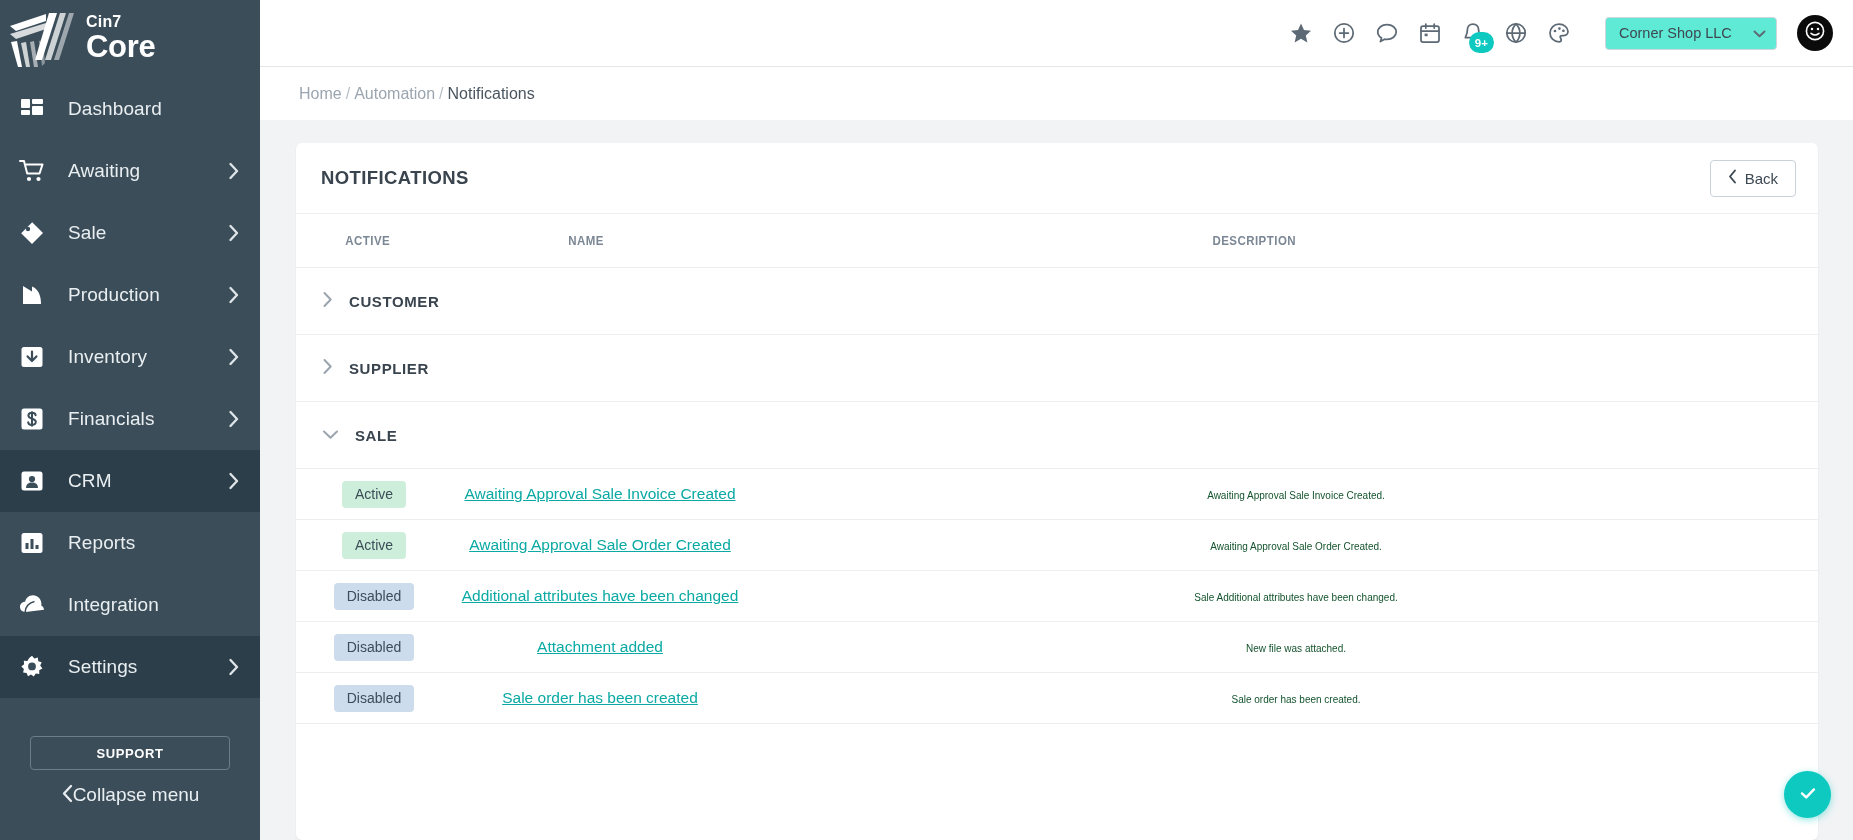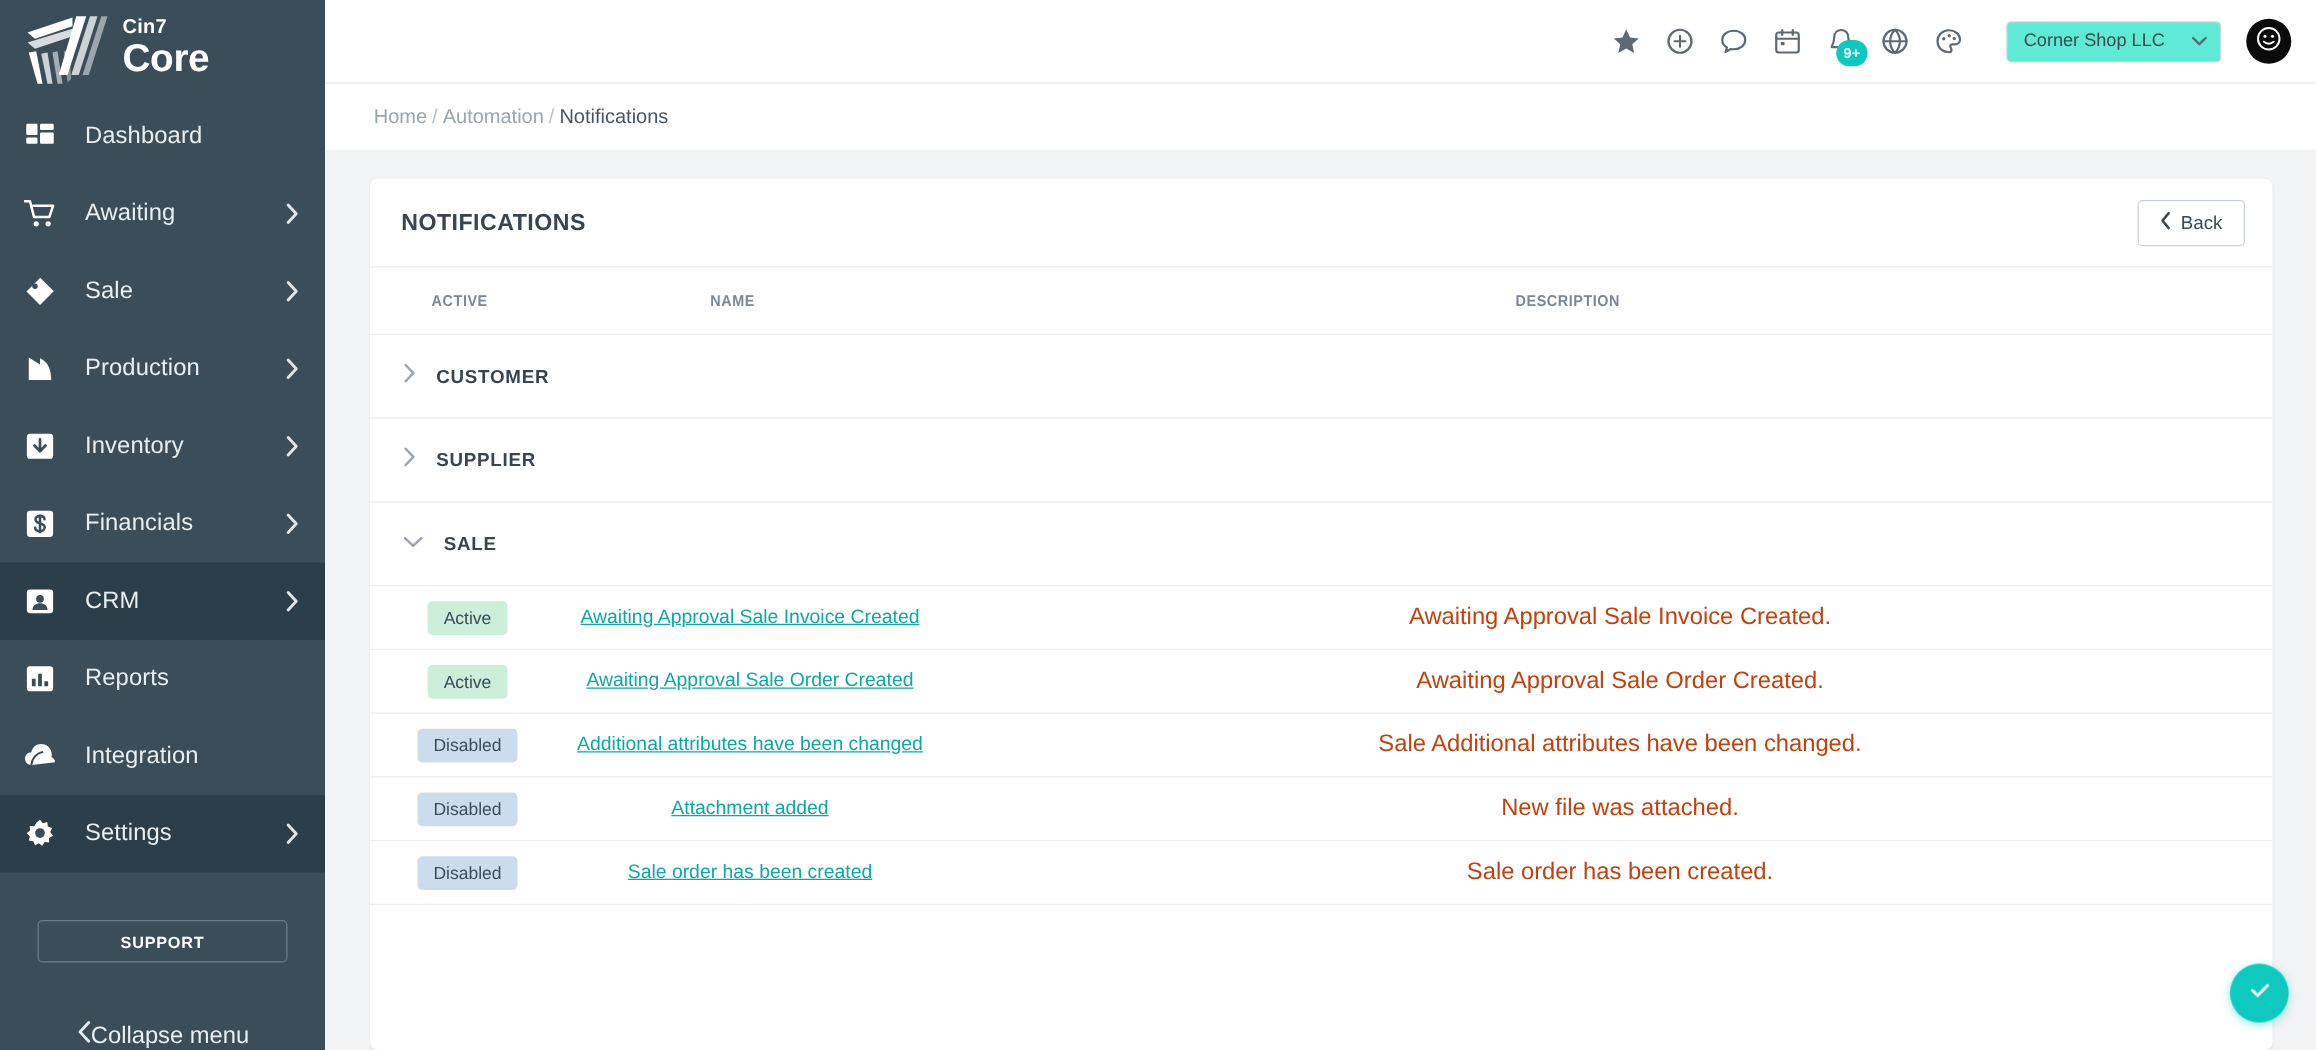--- a/index.html
+++ b/index.html
@@ -14,21 +14,21 @@
   
   .sidebar {
     width:260px; flex:0 0 260px; height:840px;
     background:#3b4d59;
     display:flex; flex-direction:column;
     position:relative; z-index:5;
   }
   .logo-area {
     height:78px; flex:0 0 78px;
     display:flex; align-items:center;
-    padding-left:14px; gap:10px;
+    padding-left:2px; gap:10px;
   }
   .logo-mark { width:74px; height:58px; flex:0 0 74px; }
   .logo-text { display:flex; flex-direction:column; line-height:1; padding-bottom:2px; }
   .logo-cin7 {
     color:#ffffff; font-size:16px; font-weight:bold;
     letter-spacing:.2px; margin-bottom:1px;
   }
   .logo-core {
     color:#ffffff; font-size:31px; font-weight:bold;
     letter-spacing:-.3px;
@@ -55,21 +55,21 @@
   .support-wrap { padding:22px 30px 0 30px; }
   .support-btn {
     display:block; width:100%; height:34px;
     border:1px solid #6b7d88; border-radius:4px;
     background:transparent; color:#ffffff;
     font-family:"Liberation Sans", sans-serif;
     font-size:13px; font-weight:bold; letter-spacing:.6px;
     cursor:pointer;
   }
   .collapse-row {
-    height:70px; display:flex; align-items:flex-end;
+    height:70px; display:flex; align-items:flex-start;
     justify-content:center; cursor:pointer;
     padding-top:14px;
   }
   .collapse-label { color:#e9eef1; font-size:19px; }
 
   
   .main {
     flex:1 1 auto; height:840px;
     background:#f1f3f5;
     display:flex; flex-direction:column;
@@ -167,21 +167,21 @@
     display:inline-flex; align-items:center; justify-content:center;
     height:27px; padding:0 13px; border-radius:4px;
     font-size:14px; white-space:nowrap;
   }
   .pill.active   { background:#cdeeda; color:#3b4d59; }
   .pill.disabled { background:#ccdcec; color:#3b4d59; }
   .row-link {
     color:#0aa9a3; font-size:15.5px;
     text-decoration:underline; cursor:pointer;
   }
-  .row-desc { color:#c2410c; font-size:19px; }
+  .row-desc { color:#14532d; font-size:10px; }
 
   .fab {
     position:fixed; right:22px; bottom:22px;
     width:47px; height:47px; border-radius:50%;
     background:#0dc9c0; box-shadow:0 2px 7px rgba(13,201,192,.45);
     display:flex; align-items:center; justify-content:center;
     cursor:pointer; z-index:20;
   }
 </style>
 </head>

